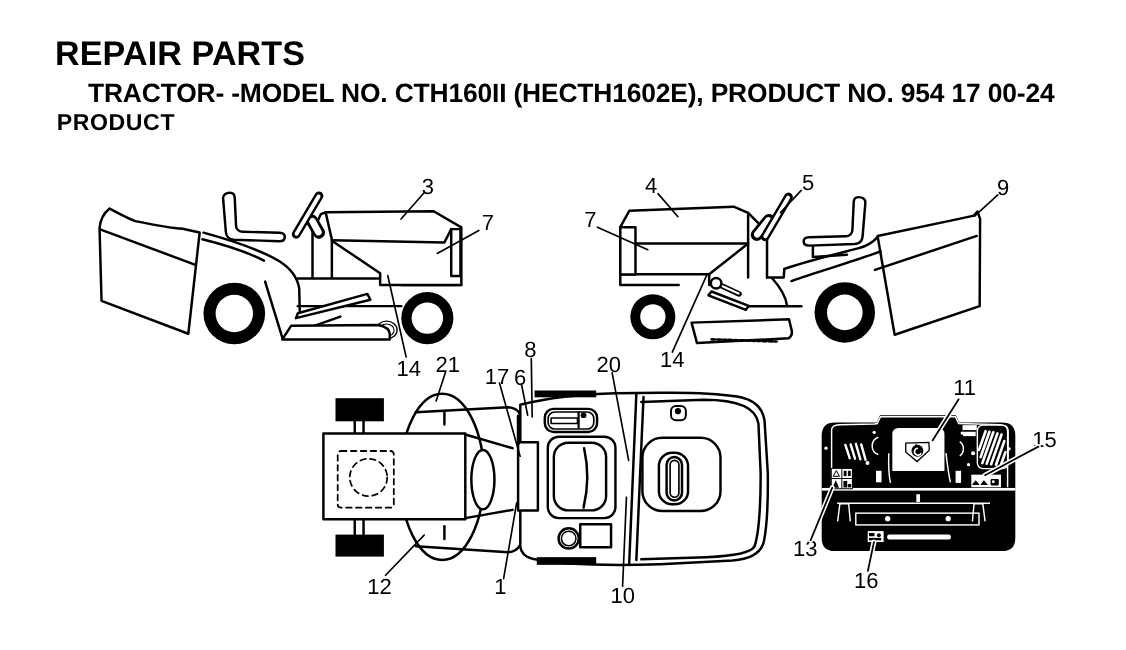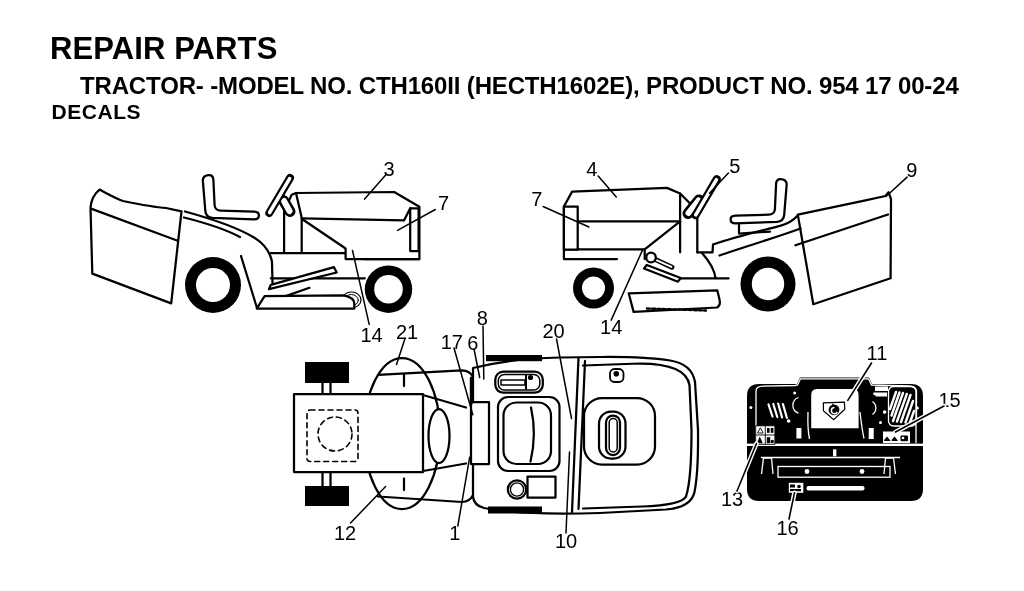--- a/index.html
+++ b/index.html
@@ -8,21 +8,21 @@
   .t1{position:absolute;left:50px;top:31px;font-size:31px;font-weight:bold;letter-spacing:0.1px;}
   .t2{position:absolute;left:80px;top:71.5px;font-size:24px;font-weight:bold;letter-spacing:-0.15px;}
   .t3{position:absolute;left:51.5px;top:100px;font-size:21px;font-weight:bold;letter-spacing:0.55px;}
   svg{position:absolute;left:0;top:0;}
 </style>
 </head>
 <body>
 <div id="page">
   <div class="t1">REPAIR PARTS</div>
   <div class="t2">TRACTOR- -MODEL NO. CTH160II (HECTH1602E), PRODUCT NO. 954 17 00-24</div>
-  <div class="t3">DECALS</div>
+  <div class="t3">PRODUCT</div>
   <svg width="1024" height="591" viewBox="0 0 1024 591" fill="none" stroke="#000" stroke-width="2.25">
     <g id="leftTractor" stroke-linejoin="round" stroke-linecap="round">
 
       <path d="M90.5,207.5 Q91.5,196 99.6,189.6 C108,194 116,198.5 123,201 C140,204.5 158,207.5 166,208 L181.5,211.4 L171.2,303.4 L92.3,273.6 Z" fill="#fff"></path>
       <path d="M91,208.6 L177,240.5" fill="none"></path>
 
       <path d="M185,211.5 C205,217 235,226 254,237.5 C265,244.5 270.5,253 272,262 L272.5,283" fill="none"></path>
       <path d="M184,217.5 C200,221.5 222,227.5 240,237" fill="none"></path>
 
       <path d="M241,256 L257,308" fill="none"></path>

